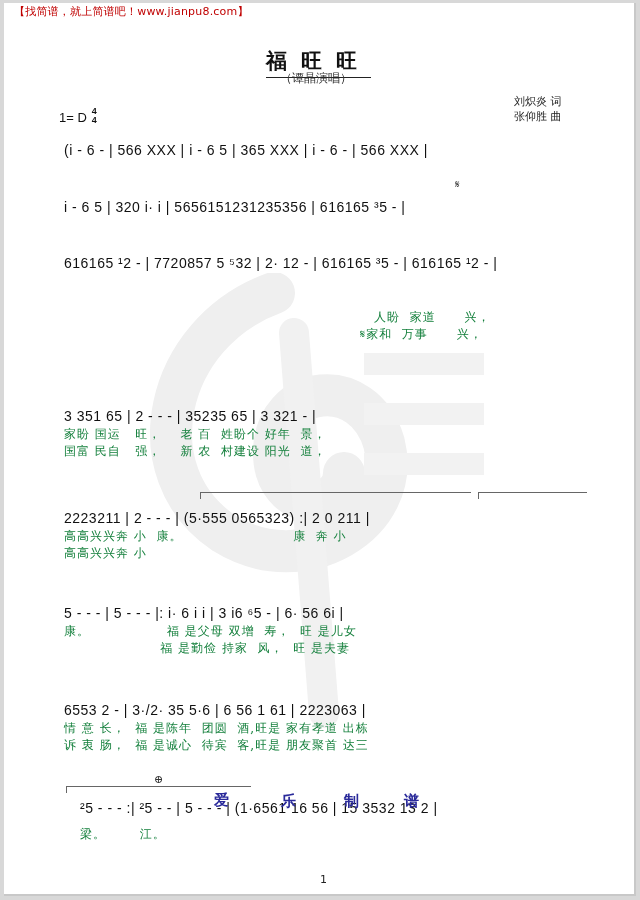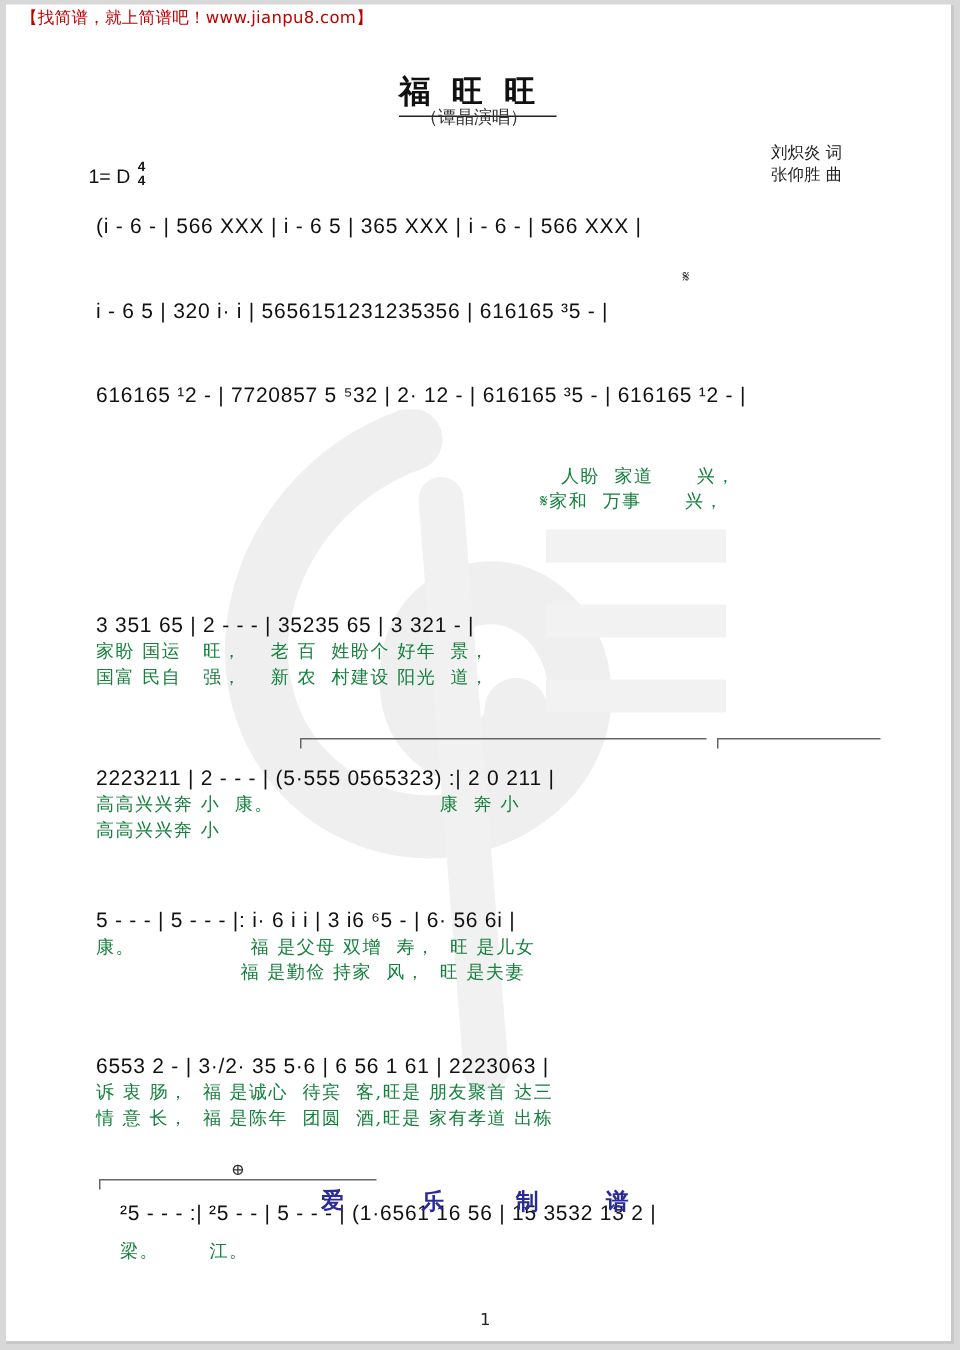--- a/index.html
+++ b/index.html
@@ -127,22 +127,22 @@
   </div>
 
   <div class="sys" style="top:600px;">
     <div class="notes">5 - - - | 5 - - - |: i· 6 i i | 3 i6 ⁶5 - | 6· 56 6i |</div>
     <div class="lyric">康。                福 是父母 双增  寿，  旺 是儿女</div>
     <div class="lyric">                    福 是勤俭 持家  风，  旺 是夫妻</div>
   </div>
 
   <div class="sys" style="top:697px;">
     <div class="notes">6553 2 - | 3·/2· 35 5·6 | 6 56 1 61 | 2223063 |</div>
+    <div class="lyric">情 意 长，  福 是陈年  团圆  酒,旺是 家有孝道 出栋</div>
     <div class="lyric">诉 衷 肠，  福 是诚心  待宾  客,旺是 朋友聚首 达三</div>
-    <div class="lyric">情 意 长，  福 是陈年  团圆  酒,旺是 家有孝道 出栋</div>
   </div>
 
   <div class="volta" style="left:62px; top:783px; width:184px;"></div>
   <div class="mark" style="left:150px; top:770px;">⊕</div>
   <div class="sys" style="top:795px;margin-left:16px;">
     <div class="notes">²5 - - - :| ²5 - - | 5 - - - | (1·6561 16 56 | 15 3532 13 2 |</div>
     <div class="lyric" style="margin-top:8px;">梁。       江。</div>
   </div>
 
   <div class="stamp" style="left:210px; top:788px;">爱</div>

